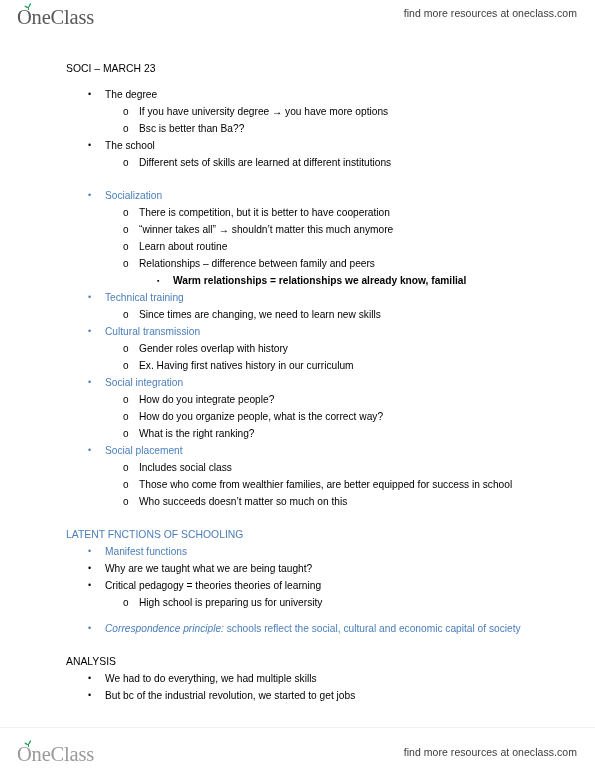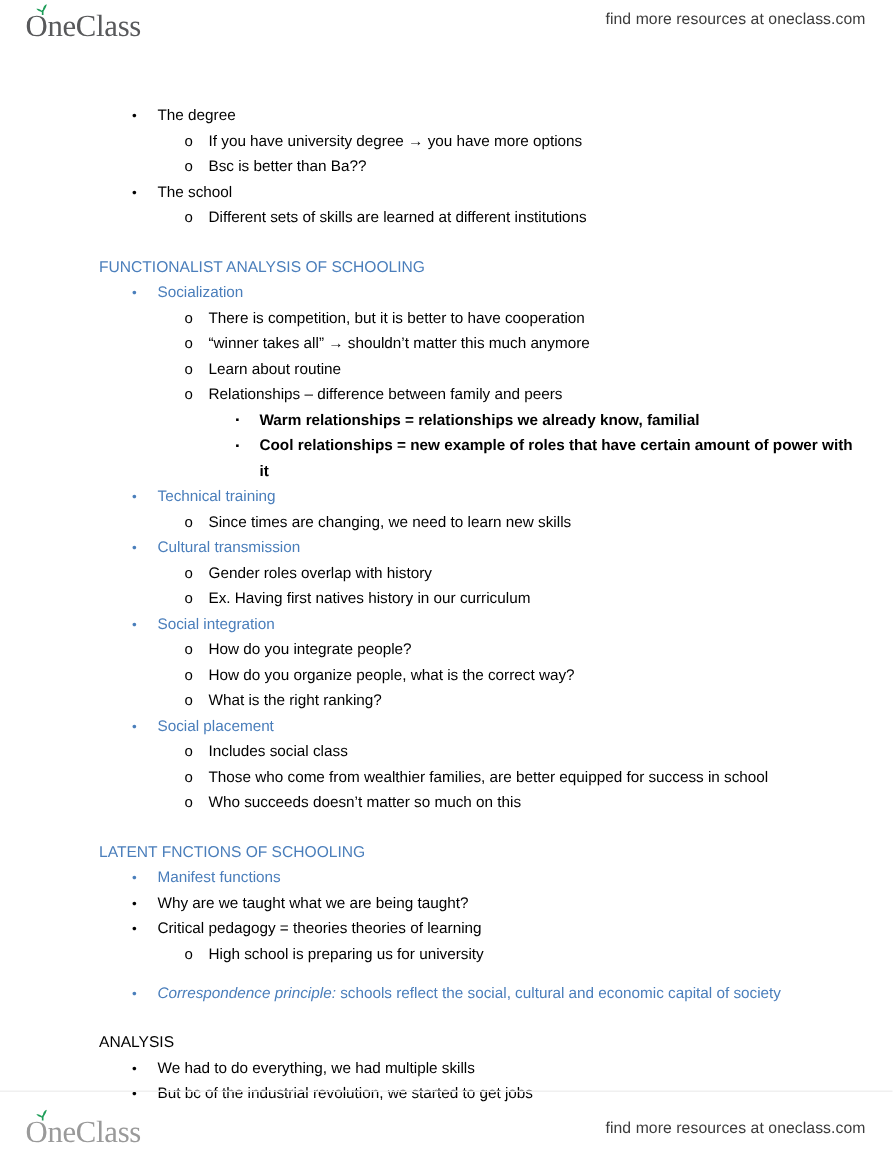--- a/index.html
+++ b/index.html
@@ -131,20 +131,21 @@
       </g>
 
       <text x="1" y="22" font-family="'Liberation Serif', serif" font-size="20.5" fill="#58595b" letter-spacing="-0.2">OneClass</text>
     </svg>
   </div>
   <div class="header-tagline">find more resources at oneclass.com</div>
 </div>
 
 <div class="doc-body">
 
+  <div class="doc-heading">SOCI – MARCH 23</div>
 
   <div class="spacer-sm"></div>
 
   <div>
     <div class="line lvl1">
       <span class="bullet">•</span>
       <span class="txt">The degree</span>
     </div>
     <div class="line lvl2">
       <span class="bullet">o</span>
@@ -159,21 +160,20 @@
       <span class="txt">The school</span>
     </div>
     <div class="line lvl2">
       <span class="bullet">o</span>
       <span class="txt">Different sets of skills are learned at different institutions</span>
     </div>
   </div>
 
   <div class="spacer-md"></div>
 
-  <div class="doc-heading blue">FUNCTIONALIST ANALYSIS OF SCHOOLING</div>
 
   <div>
     <div class="line lvl1 blue">
       <span class="bullet">•</span>
       <span class="txt">Socialization</span>
     </div>
     <div class="line lvl2">
       <span class="bullet">o</span>
       <span class="txt">There is competition, but it is better to have cooperation</span>
     </div>
@@ -185,24 +185,20 @@
       <span class="bullet">o</span>
       <span class="txt">Learn about routine</span>
     </div>
     <div class="line lvl2">
       <span class="bullet">o</span>
       <span class="txt">Relationships – difference between family and peers</span>
     </div>
     <div class="line lvl3">
       <span class="bullet">▪</span>
       <span class="txt">Warm relationships = relationships we already know, familial</span>
-    </div>
-    <div class="line lvl3">
-      <span class="bullet">▪</span>
-      <span class="txt">Cool relationships = new example of roles that have certain amount of power with it</span>
     </div>
     <div class="line lvl1 blue">
       <span class="bullet">•</span>
       <span class="txt">Technical training</span>
     </div>
     <div class="line lvl2">
       <span class="bullet">o</span>
       <span class="txt">Since times are changing, we need to learn new skills</span>
     </div>
     <div class="line lvl1 blue">

